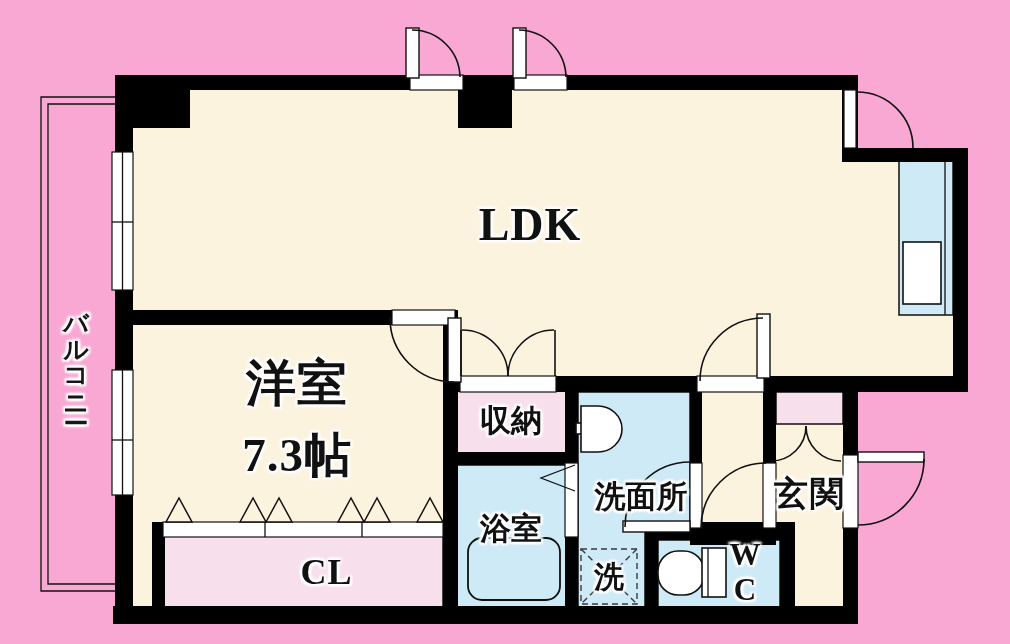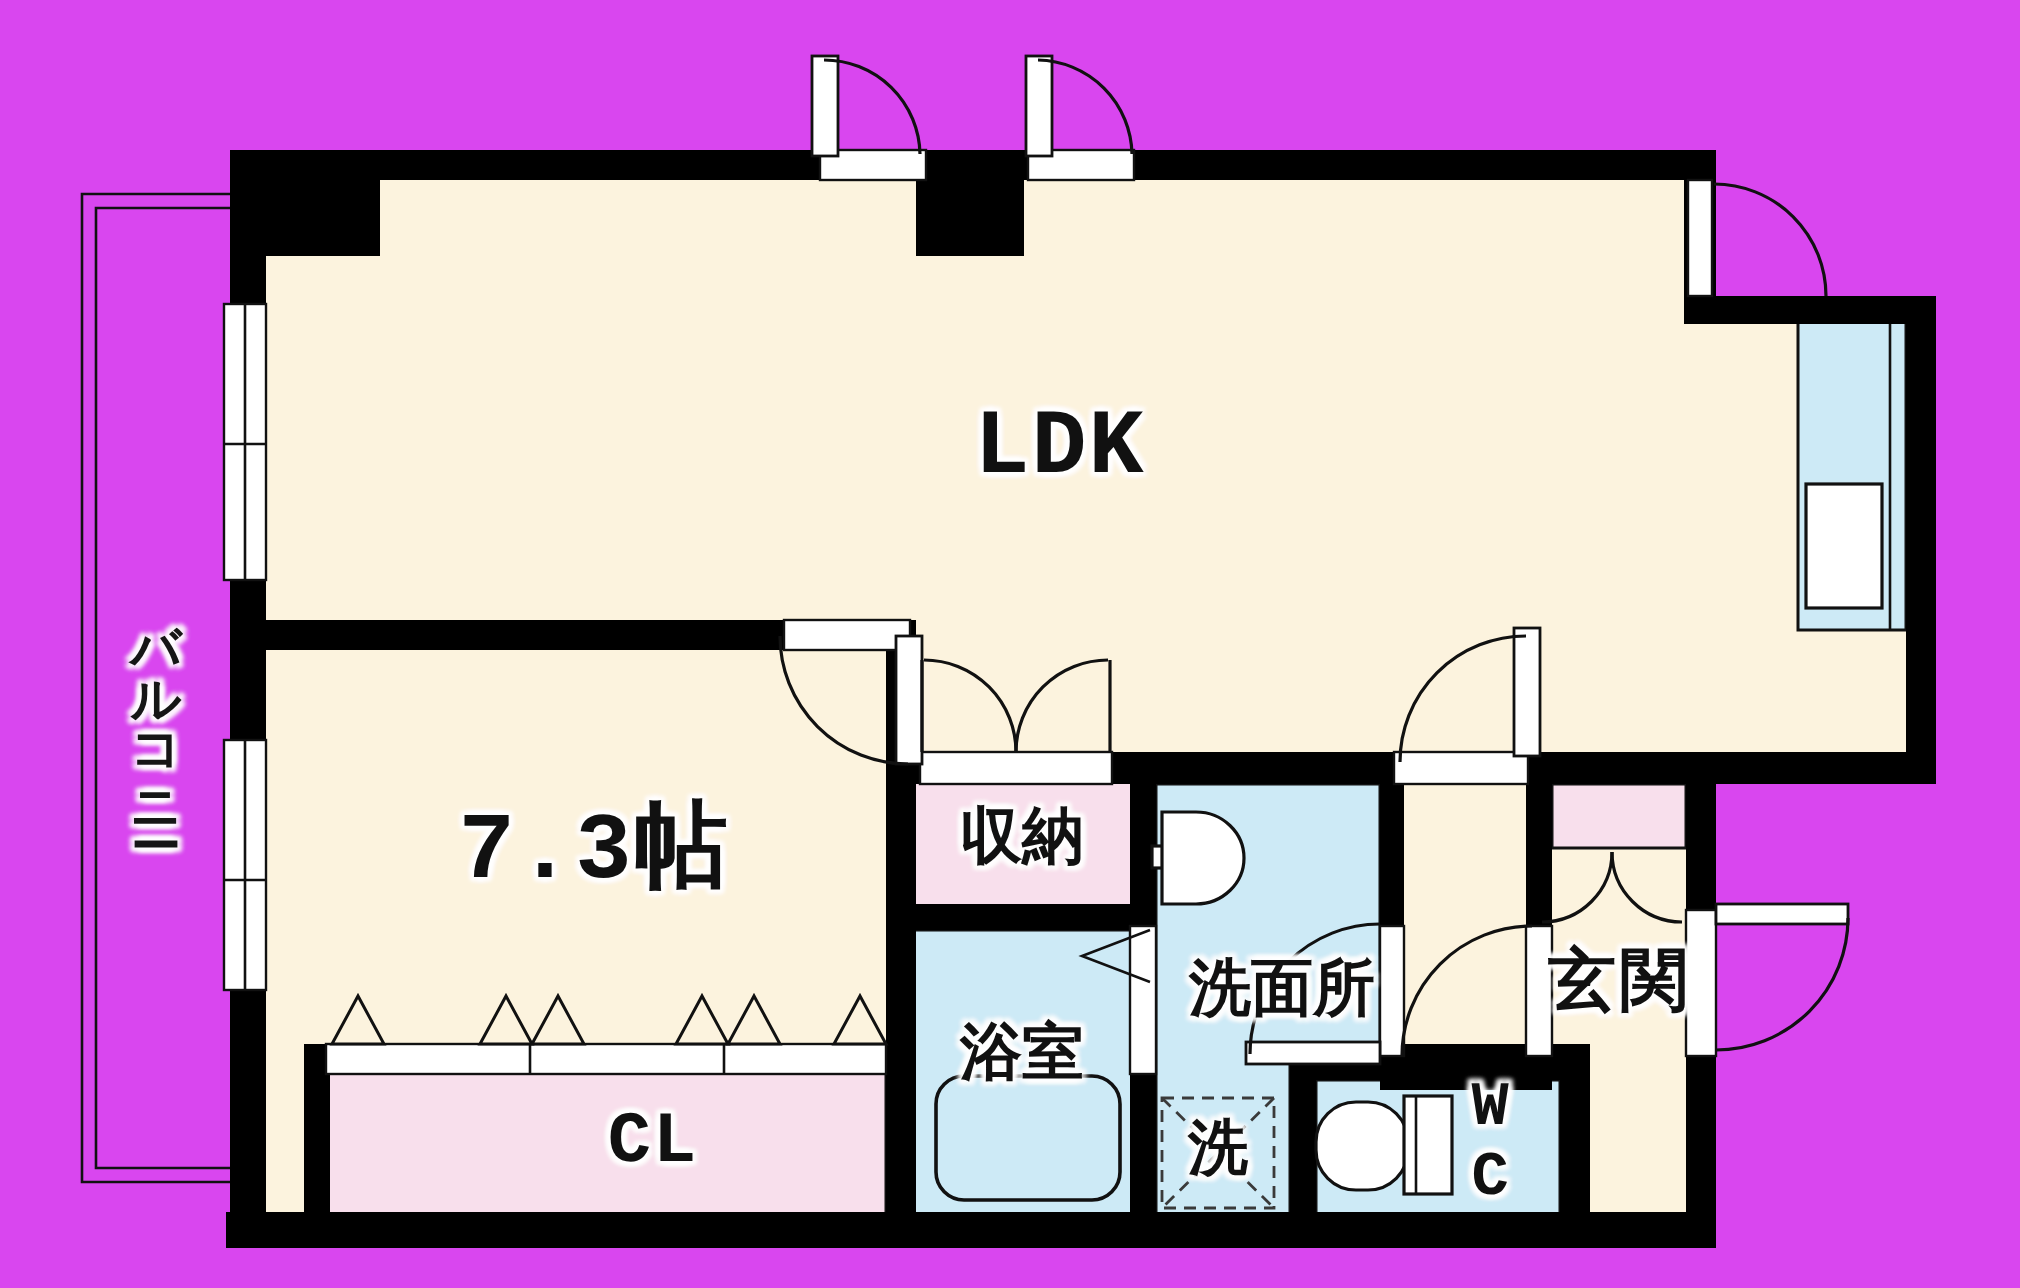--- a/index.html
+++ b/index.html
@@ -1,22 +1,22 @@
 <!DOCTYPE html>
 <html style="--pal-floor: #fcf3de; --pal-pink: #f8dfec; --pal-blue: #cdeaf6; --pal-wall: #000000; --pal-line: #111111; --pal-halo: #ffffff;"><head>
 <meta charset="utf-8">
 <style>
   :root{
     --pal-floor:#fcf3de; --pal-pink:#f8dfec; --pal-blue:#cdeaf6;
     --pal-wall:#000000; --pal-line:#111111; --pal-halo:#ffffff;
   }
   html,body{margin:0;padding:0;background:#fff;}
   .plan{
-    position:relative; width:1010px; height:644px; background:#d946ef;
-    font-family:Liberation Mono, monospace; overflow:hidden;
+    position:relative; width:1010px; height:644px; background:#f9a8d4;
+    font-family:Liberation Serif, serif; overflow:hidden;
   }
   .plan svg{position:absolute;left:0;top:0;}
   .f-cream{fill:var(--pal-floor);}
   .f-pink{fill:var(--pal-pink);stroke:var(--pal-line);stroke-width:1.5;}
   .f-blue{fill:var(--pal-blue);stroke:var(--pal-line);stroke-width:1.5;}
   .wall{fill:var(--pal-wall);}
   .op{fill:#ffffff;stroke:var(--pal-line);stroke-width:1.2;}
   .leaf{fill:#ffffff;stroke:var(--pal-line);stroke-width:1.4;}
   .arc{fill:none;stroke:var(--pal-line);stroke-width:1.6;}
   .thin{fill:none;stroke:var(--pal-line);stroke-width:1.3;}
@@ -187,20 +187,21 @@
       <line class="dash" x1="581" y1="549" x2="637" y2="604"></line>
       <line class="dash" x1="637" y1="549" x2="581" y2="604"></line>
     </g>
   </svg>
 
   <div class="room-label lbl-ldk" style="left:530px;top:225px;">
     <div>LDK</div>
   </div>
 
   <div class="room-label lbl-yoshitsu" style="left:297px;top:418px;">
+    <div class="nm">洋室</div>
     <div class="sz">7.3帖</div>
   </div>
 
   <div class="room-label lbl-sm" style="left:511px;top:421px;">収納</div>
   <div class="room-label lbl-sm" style="left:511px;top:529px;">浴室</div>
   <div class="room-label lbl-genkan" style="left:810px;top:494px;">玄関</div>
   <div class="room-label lbl-sm" style="left:641px;top:497px;">洗面所</div>
   <div class="room-label lbl-cl" style="left:303px;top:572px;padding-left:47px;">CL</div>
   <div class="room-label vert lbl-wc" style="left:745px;top:572px;">WC</div>
   <div class="room-label lbl-sen" style="left:609px;top:577px;">洗</div>

